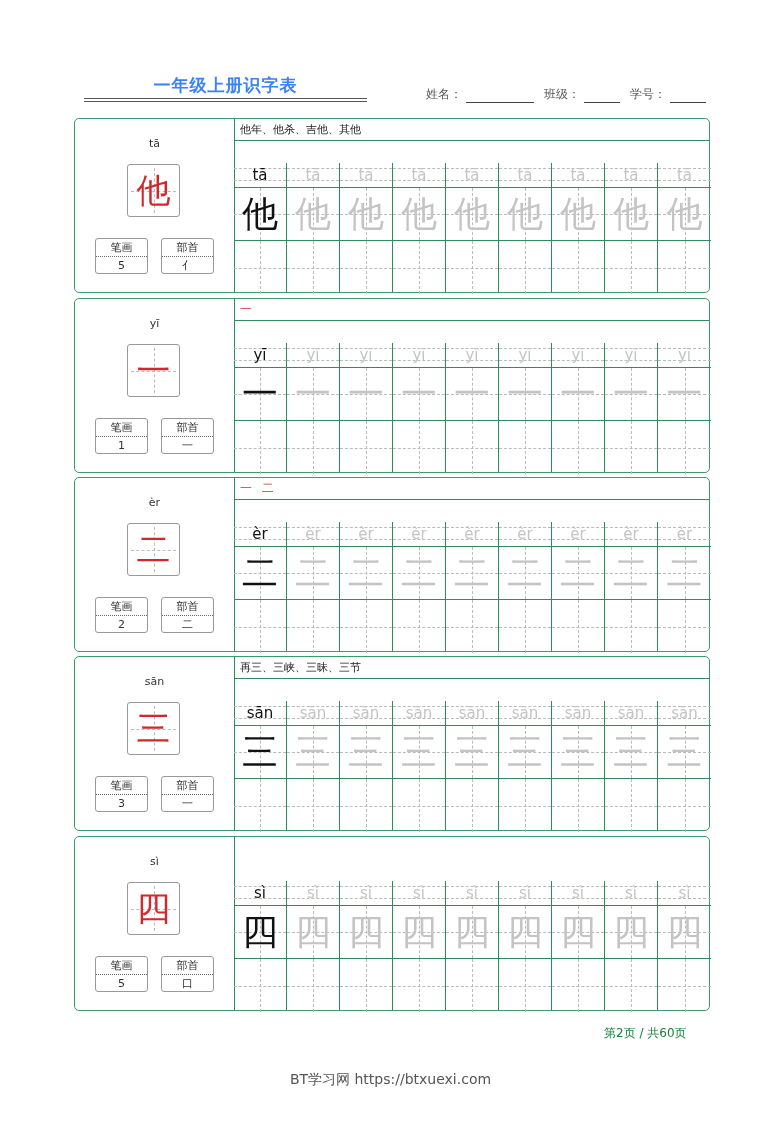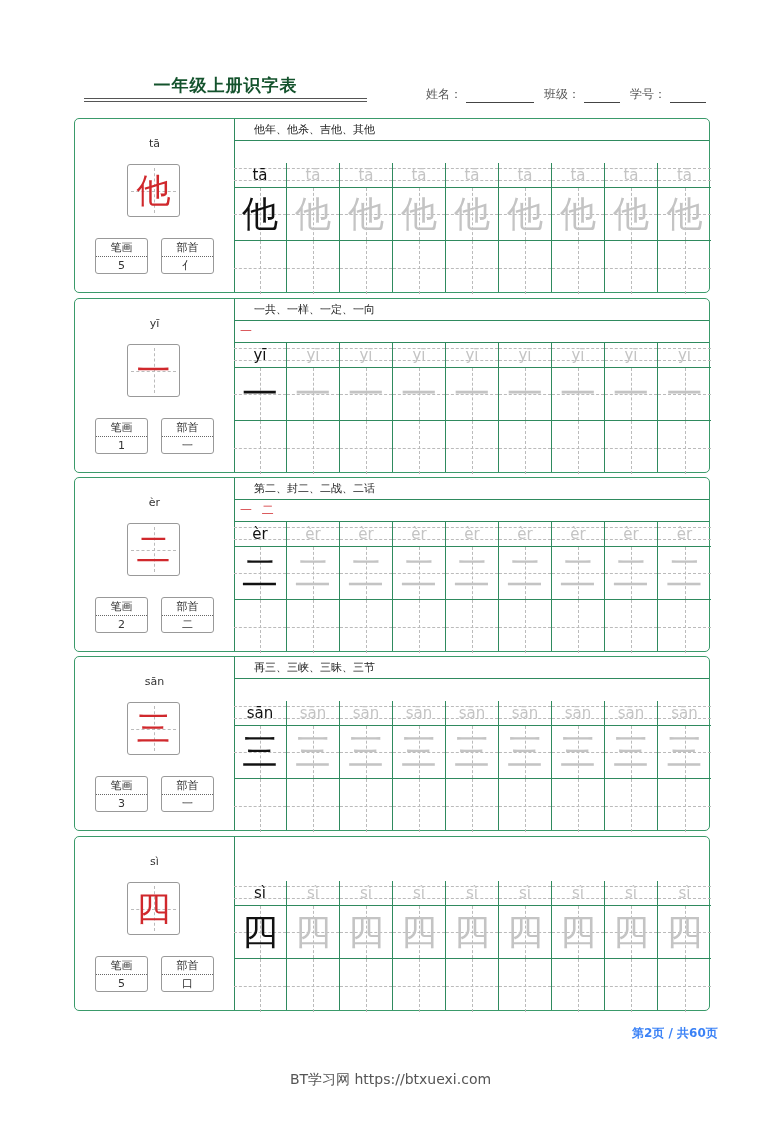--- a/index.html
+++ b/index.html
@@ -1,60 +1,60 @@
 <!DOCTYPE html>
 <html><head>
 <meta charset="utf-8">
 <style>
   html, body { margin:0; padding:0; background:#fff; }
   body { width:781px; height:1122px; position:relative; overflow:hidden;
          font-family:"DejaVu Sans", "Liberation Sans", sans-serif; color:#333; }
   .title { position:absolute; left:84px; top:74px; width:283px; text-align:center;
-           font-size:17px; font-weight:bold; color:#14532d; letter-spacing:1px; }
+           font-size:17px; font-weight:bold; color:#3b82f6; letter-spacing:1px; }
   .title-rule1 { position:absolute; left:84px; top:98px; width:283px; border-top:1px solid #555; }
   .title-rule2 { position:absolute; left:84px; top:101px; width:283px; border-top:1px solid #555; }
   .fields { position:absolute; left:426px; top:86px; font-size:12px; color:#555; display:flex; align-items:flex-end; }
   .field { display:flex; align-items:flex-end; margin-right:10px; }
   .field .blank { display:inline-block; border-bottom:1px solid #444; height:12px; margin-left:4px; }
   .card { position:absolute; left:74px; width:636px; height:175px; border:1.5px solid #3a9a6a;
           border-radius:5px; box-sizing:border-box; }
   .left { position:absolute; left:0; top:0; width:159px; height:100%; border-right:1.5px solid #2f8a5e; }
   .pinyin-top { position:absolute; top:18px; width:100%; text-align:center; font-size:11px; color:#333; }
   .charbox { position:absolute; left:52px; top:45px; width:53px; height:53px; border:1px solid #999;
              border-radius:3px; box-sizing:border-box; }
   .charbox .gv { position:absolute; left:50%; top:3px; bottom:3px; border-left:1px dashed #bbb; }
   .charbox .gh { position:absolute; top:50%; left:3px; right:3px; border-top:1px dashed #bbb; }
   .charbox .ch { position:absolute; inset:0; display:flex; align-items:center; justify-content:center;
                  font-family:"DejaVu Serif", serif; font-size:34px; color:#d0282c; }
   .info { position:absolute; top:119px; width:53px; height:36px; border:1px solid #999; border-radius:3px;
           box-sizing:border-box; text-align:center; font-size:11px; color:#333; }
   .info .lab { height:17px; line-height:17px; border-bottom:1px dotted #666; }
   .info .val { height:17px; line-height:17px; }
   .right { position:absolute; left:159px; top:0; right:0; height:100%; }
-  .words { height:21px; line-height:21px; border-bottom:1.5px solid #2f8a5e; font-size:11px; padding-left:20px; color:#222; }
+  .words { height:21px; line-height:21px; border-bottom:1.5px solid #2f8a5e; font-size:11px; padding-left:6px; color:#222; }
   .strokes { height:21px; line-height:21px; border-bottom:1.5px solid #2f8a5e; font-size:12px; padding-left:6px;
              color:#d0282c; font-family:"DejaVu Serif", serif; letter-spacing:3px; }
   .grid { position:absolute; top:44px; left:0; right:0; bottom:0; }
   .col { position:absolute; top:0; bottom:0; width:53px; border-right:1.5px solid #2f8a5e; box-sizing:border-box; }
   .col:last-child { border-right:none; }
   .py { position:absolute; top:0; left:0; right:0; height:24px; border-bottom:1.5px solid #2f8a5e;
         text-align:center; font-size:15px; line-height:24px; color:#c4c4c4; }
   .py .dl1 { position:absolute; left:0; right:0; top:5px; border-top:1px dashed #bbb; }
   .py .dl2 { position:absolute; left:0; right:0; top:17px; border-top:1px dashed #bbb; }
   .py span { position:relative; background:transparent; }
   .cell { position:absolute; left:0; right:0; height:53px; border-bottom:1.5px solid #2f8a5e; box-sizing:border-box; }
   .cell.c1 { top:25px; }
   .cell.c2 { top:78px; border-bottom:none; }
   .cell .gv { position:absolute; left:50%; top:0; bottom:0; border-left:1px dashed #bbb; }
   .cell .gh { position:absolute; top:50%; left:0; right:0; border-top:1px dashed #bbb; }
   .cell .ch { position:absolute; inset:0; display:flex; align-items:center; justify-content:center;
               font-family:"DejaVu Serif", serif; font-size:36px; color:#c4c4c4; }
   .col.first .py { color:#111; }
   .col.first .ch { color:#111; }
-  .pageno { position:absolute; left:632px; top:1025px; font-size:12px; color:#3b82f6;font-weight:bold; }
+  .pageno { position:absolute; left:604px; top:1025px; font-size:12px; color:#15803d; }
   .footer { position:absolute; left:0; width:781px; top:1071px; text-align:center; font-size:14px; color:#555; }
 </style>
 </head>
 <body>
 
 <div class="title">一年级上册识字表</div>
 <div class="title-rule1"></div>
 <div class="title-rule2"></div>
 
 <div class="fields">
@@ -215,21 +215,20 @@
       <div class="info" style="left:20px">
         <div class="lab">笔画</div>
         <div class="val">1</div>
       </div>
       <div class="info" style="left:86px">
         <div class="lab">部首</div>
         <div class="val">一</div>
       </div>
     </div>
     <div class="right">
-      <div class="words">一共、一样、一定、一向</div>
       <div class="strokes">一</div>
       <div class="grid">
           <div class="col first" style="left:0px">
       <div class="py"><div class="dl1"></div><div class="dl2"></div><span>yī</span></div>
       <div class="cell c1">
               <div class="gv"></div>
               <div class="gh"></div>
               <div class="ch">一</div>
             </div>
       <div class="cell c2">
@@ -347,21 +346,20 @@
       <div class="info" style="left:20px">
         <div class="lab">笔画</div>
         <div class="val">2</div>
       </div>
       <div class="info" style="left:86px">
         <div class="lab">部首</div>
         <div class="val">二</div>
       </div>
     </div>
     <div class="right">
-      <div class="words">第二、封二、二战、二话</div>
       <div class="strokes">一 二</div>
       <div class="grid">
           <div class="col first" style="left:0px">
       <div class="py"><div class="dl1"></div><div class="dl2"></div><span>èr</span></div>
       <div class="cell c1">
               <div class="gv"></div>
               <div class="gh"></div>
               <div class="ch">二</div>
             </div>
       <div class="cell c2">

